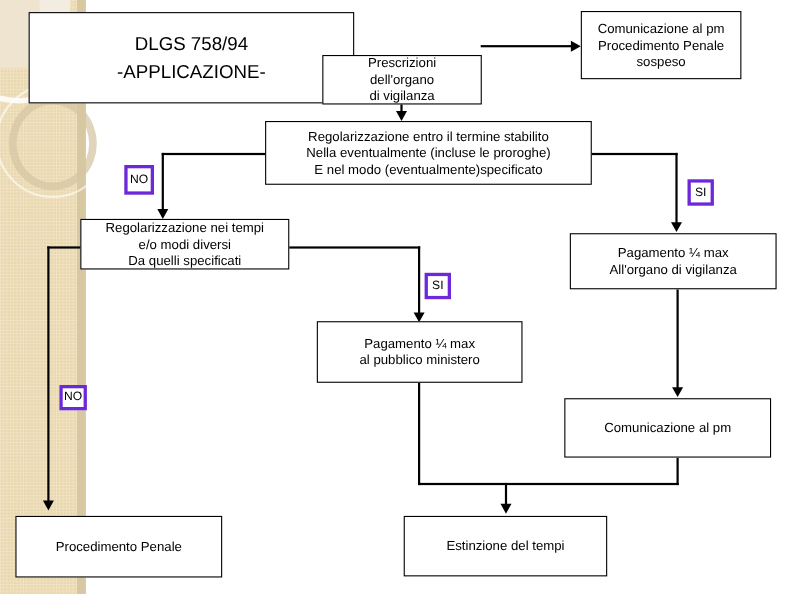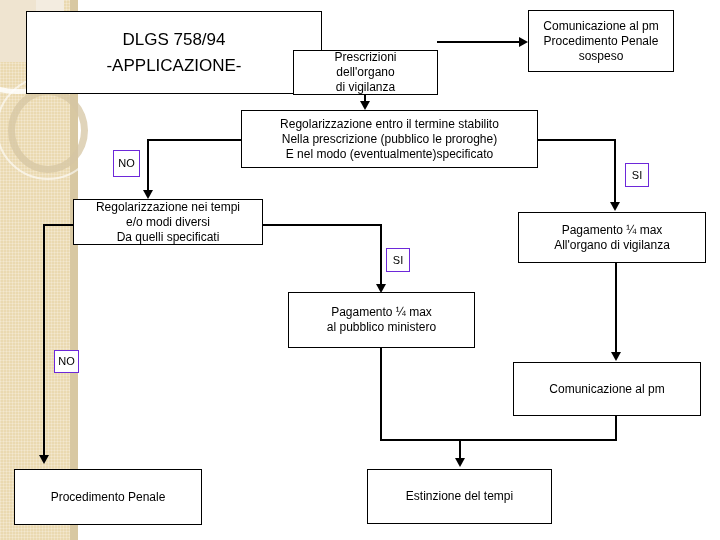--- a/index.html
+++ b/index.html
@@ -104,21 +104,21 @@
     white-space: pre-line;
   }
   .box.title {
     font-size: 17px;
     line-height: 26px;
     font-weight: normal;
   }
   .tag {
     position: absolute;
     box-sizing: border-box;
-    border: 1px solid #6d28d9;
+    border: 3px solid #6d28d9;
     background: #ffffff;
     font-size: 11px;
     line-height: 11px;
     display: flex;
     align-items: center;
     justify-content: center;
     color: #000000;
     font-family: "Liberation Sans", sans-serif;
   }
 
@@ -196,21 +196,21 @@
 
   <div class="box" style="left:293px; top:26px; width:145px; height:45px;margin-top:24px;">Prescrizioni
 dell'organo
 di vigilanza</div>
 
   <div class="box" style="left:528px; top:10px; width:146px; height:62px;">Comunicazione al pm
 Procedimento Penale
 sospeso</div>
 
   <div class="box" style="left:241px; top:110px; width:297px; height:58px;">Regolarizzazione entro il termine stabilito
-Nella prescrizione (pubblico le proroghe)
+Nella eventualmente (incluse le proroghe)
 E nel modo (eventualmente)specificato</div>
 
   <div class="box" style="left:73px; top:199px; width:190px; height:46px;">Regolarizzazione nei tempi
 e/o modi diversi
 Da quelli specificati</div>
 
   <div class="box" style="left:518px; top:212px; width:188px; height:51px;">Pagamento ¼ max
 All'organo di vigilanza</div>
 
   <div class="box" style="left:288px; top:292px; width:187px; height:56px;">Pagamento ¼ max

